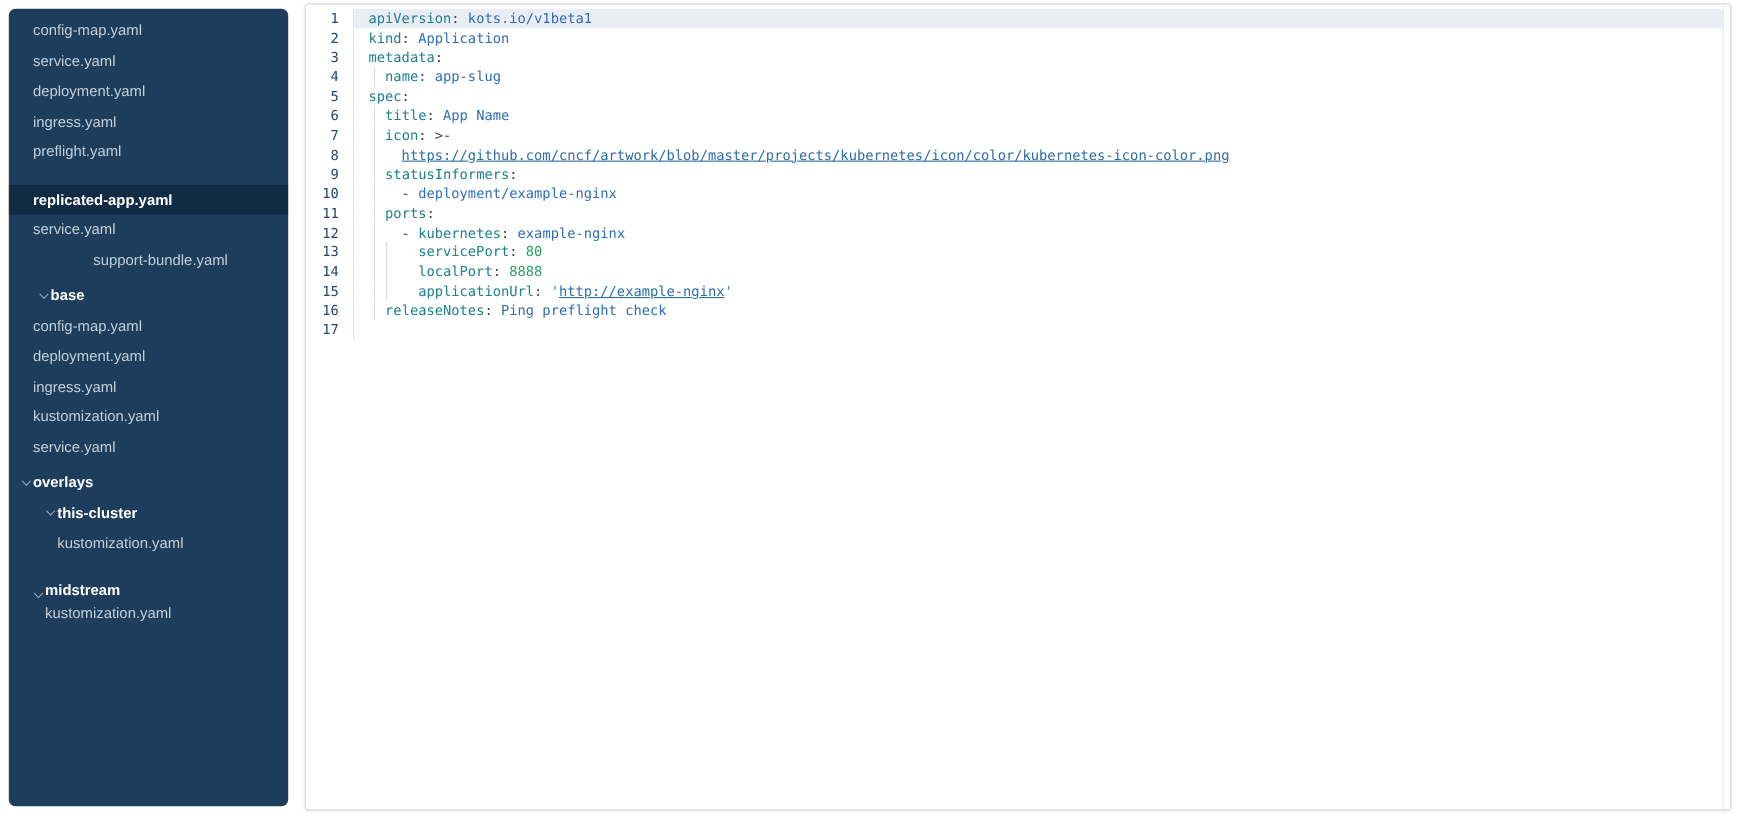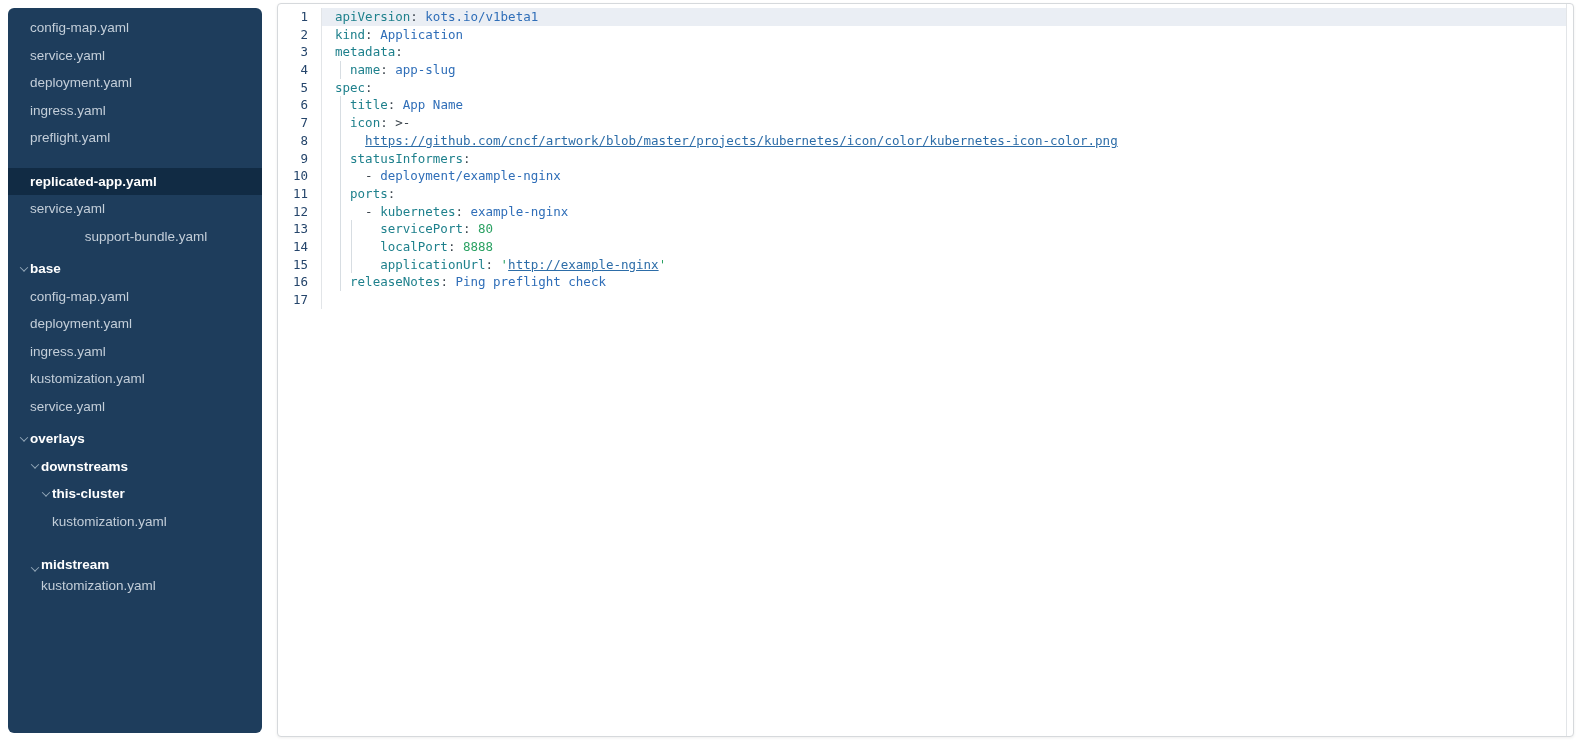--- a/index.html
+++ b/index.html
@@ -92,46 +92,42 @@
     </div>
     <div class="tree-item file selected" style="padding-left: 22px; margin-top: 16px;">
       <span>replicated-app.yaml</span>
     </div>
     <div class="tree-item file" style="padding-left: 22px;">
       <span>service.yaml</span>
     </div>
     <div class="tree-item file" style="padding-left: 22px; justify-content: center;">
       <span>support-bundle.yaml</span>
     </div>
+    <div class="tree-item folder gap-sm" style="padding-left: 26px;">
+      <span class="chev down"></span>
+      <span>base</span>
+    </div>
+    <div class="tree-item file" style="padding-left: 22px;">
+      <span>config-map.yaml</span>
+    </div>
+    <div class="tree-item file" style="padding-left: 22px;">
+      <span>deployment.yaml</span>
+    </div>
+    <div class="tree-item file" style="padding-left: 22px;">
+      <span>ingress.yaml</span>
+    </div>
+    <div class="tree-item file" style="padding-left: 22px;">
+      <span>kustomization.yaml</span>
+    </div>
+    <div class="tree-item file" style="padding-left: 22px;">
+      <span>service.yaml</span>
+    </div>
     <div class="tree-item folder gap-sm" style="padding-left: 10px;">
       <span class="chev down"></span>
-      <span>base</span>
-    </div>
-    <div class="tree-item file" style="padding-left: 22px;">
-      <span>config-map.yaml</span>
-    </div>
-    <div class="tree-item file" style="padding-left: 22px;">
-      <span>deployment.yaml</span>
-    </div>
-    <div class="tree-item file" style="padding-left: 22px;">
-      <span>ingress.yaml</span>
-    </div>
-    <div class="tree-item file" style="padding-left: 22px;">
-      <span>kustomization.yaml</span>
-    </div>
-    <div class="tree-item file" style="padding-left: 22px;">
-      <span>service.yaml</span>
-    </div>
-    <div class="tree-item folder gap-sm" style="padding-left: 10px;">
-      <span class="chev down"></span>
       <span>overlays</span>
-    </div>
-    <div class="tree-item folder" style="padding-left: 21px;">
-      <span class="chev down"></span>
-      <span>downstreams</span>
     </div>
     <div class="tree-item folder" style="padding-left: 32px;">
       <span class="chev down"></span>
       <span>this-cluster</span>
     </div>
     <div class="tree-item file" style="padding-left: 44px;">
       <span>kustomization.yaml</span>
     </div>
     <div class="tree-item folder gap-md" style="padding-left: 21px; align-items: flex-end;">
       <span class="chev down"></span>

